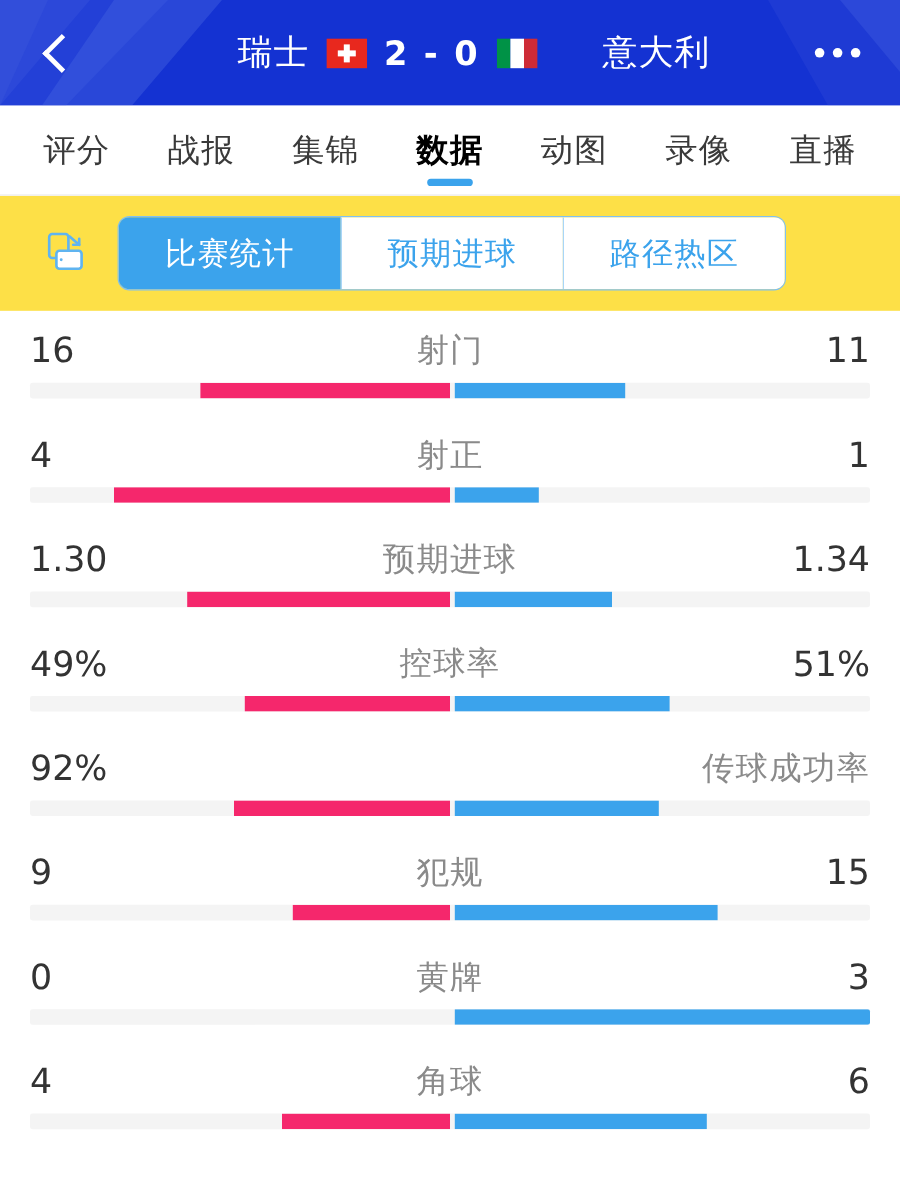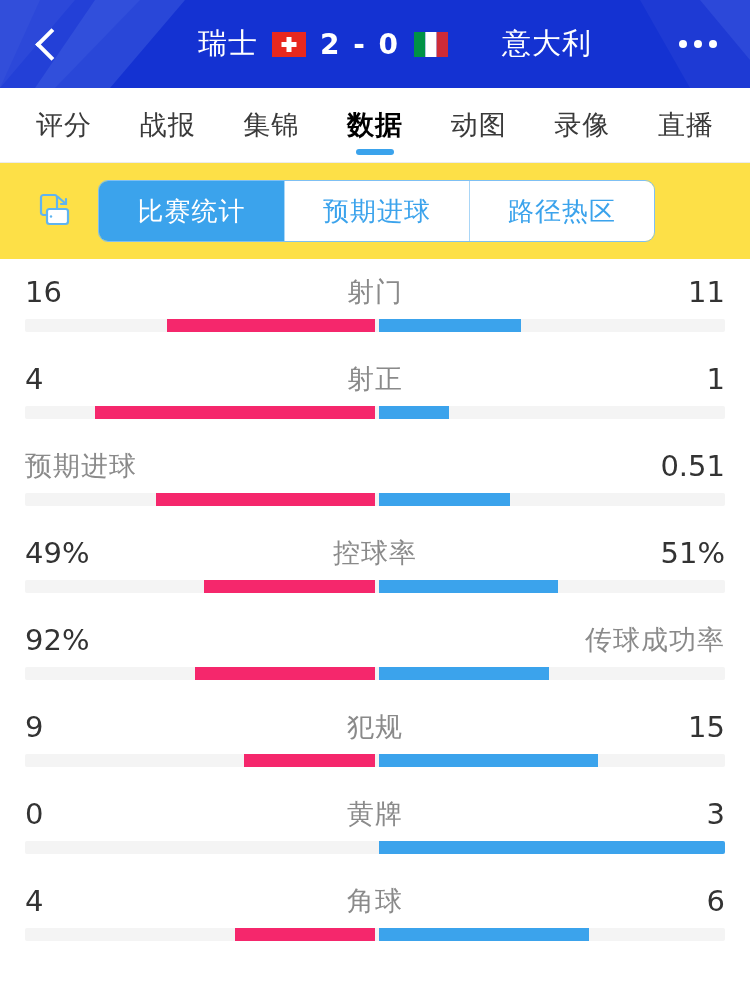--- a/index.html
+++ b/index.html
@@ -321,22 +321,23 @@
         <span class="stat-name">射正</span>
         <span class="stat-val right">1</span>
       </div>
       <div class="bar-track">
         <div class="bar-left" style="width: 280px; background: rgb(245, 39, 108);"></div>
         <div class="bar-right" style="width: 70px; background: rgb(59, 163, 236);"></div>
       </div>
     </div>
     <div class="stat-row">
       <div class="stat-labels">
+        <span class="stat-val">1.30</span>
         <span class="stat-name">预期进球</span>
-        <span class="stat-val right">0.51</span>
+        <span class="stat-val right">1.34</span>
       </div>
       <div class="bar-track">
         <div class="bar-left" style="width: 218.75px; background: rgb(245, 39, 108);"></div>
         <div class="bar-right" style="width: 131.25px; background: rgb(59, 163, 236);"></div>
       </div>
     </div>
     <div class="stat-row">
       <div class="stat-labels">
         <span class="stat-val">49%</span>
         <span class="stat-name">控球率</span>

